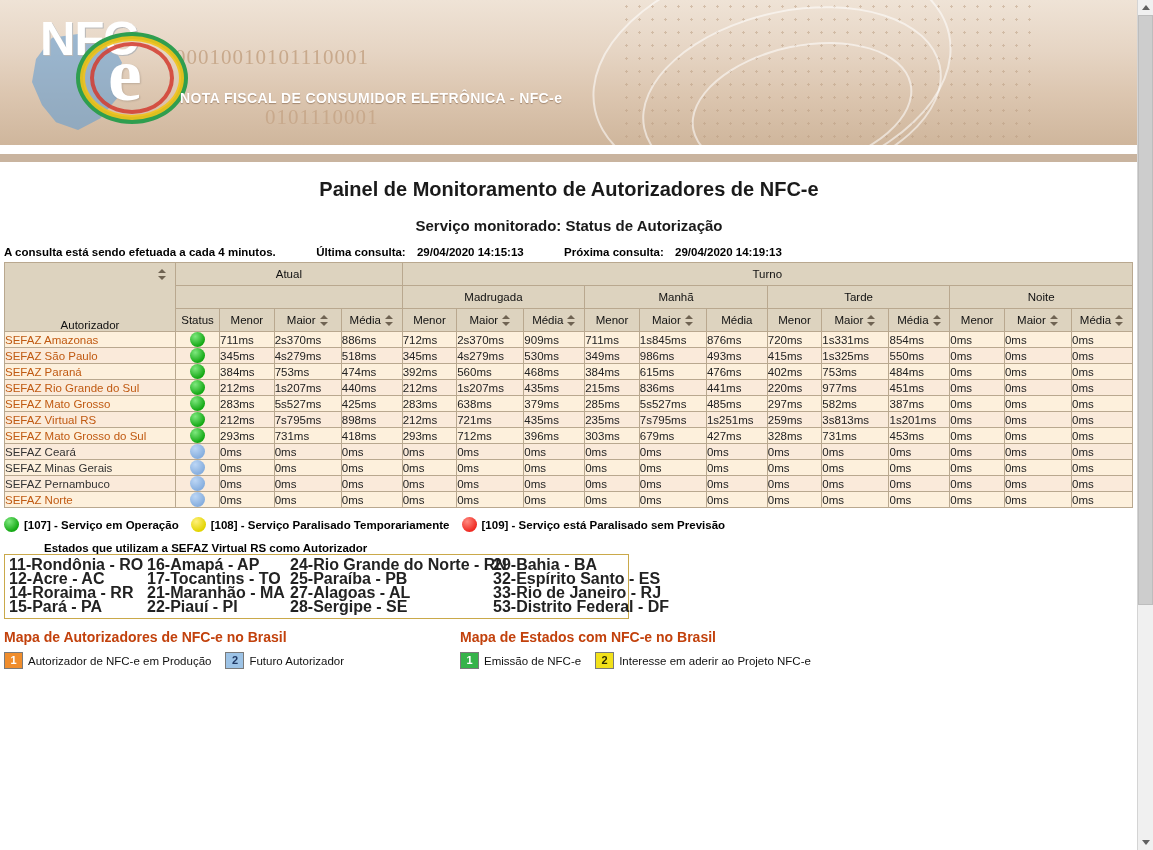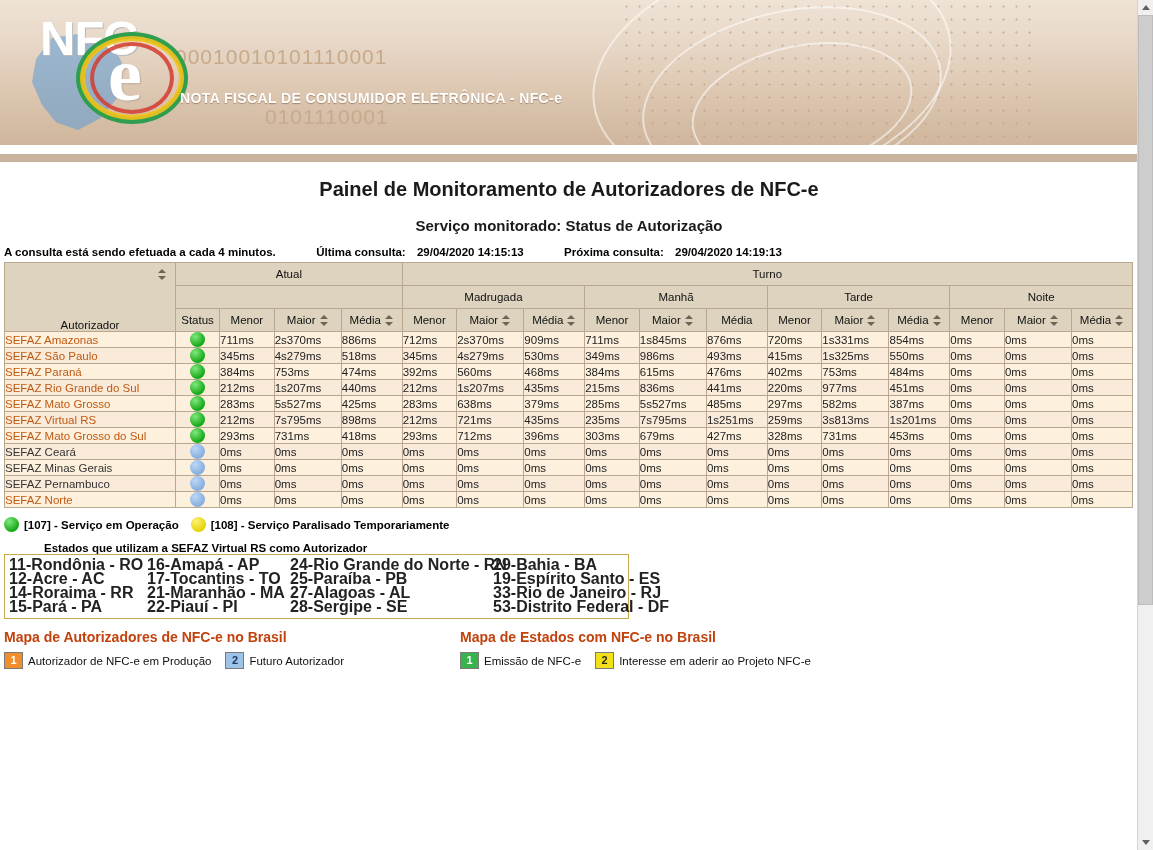--- a/index.html
+++ b/index.html
@@ -2,21 +2,21 @@
 <html><head>
 <meta charset="utf-8">
 <style>
   html,body{margin:0;padding:0;background:#ffffff;font-family:"Liberation Sans",sans-serif;}
   body{width:1153px;height:850px;overflow:hidden;position:relative;}
   .page{width:1138px;height:850px;position:relative;overflow:hidden;background:#fff;}
 
   
   .banner{position:relative;width:1138px;height:145px;overflow:hidden;
     background:linear-gradient(to bottom,#efe3d6 0%,#e6d5c4 35%,#dcc6b0 65%,#cfb69c 100%);}
-  .banner .binary{position:absolute;color:#c8a98c;font-family:Liberation Sans, sans-serif;
+  .banner .binary{position:absolute;color:#c8a98c;font-family:Liberation Serif, serif;
     font-size:21px;letter-spacing:1px;white-space:nowrap;}
   .b1{left:175px;top:45px;}
   .b2{left:265px;top:105px;}
   .ellipse{position:absolute;border:2px solid rgba(255,255,255,.55);border-radius:50%;}
   .e1{left:590px;top:-40px;width:360px;height:220px;transform:rotate(-12deg);}
   .e2{left:640px;top:10px;width:300px;height:170px;transform:rotate(-12deg);}
   .e3{left:690px;top:45px;width:220px;height:120px;transform:rotate(-12deg);}
   .dotgrid{position:absolute;left:620px;top:0px;width:420px;height:145px;opacity:.5;
     background-image:radial-gradient(#b99b7f 1.3px, transparent 1.4px);
     background-size:13px 13px;}
@@ -424,20 +424,24 @@
 
   <div class="legend" id="status-legend">
       <span class="item">
         <span class="dot green"></span>
         <span>[107] - Serviço em Operação</span>
       </span>
       <span class="item">
         <span class="dot yellow"></span>
         <span>[108] - Serviço Paralisado Temporariamente</span>
       </span>
+      <span class="item">
+        <span class="dot red"></span>
+        <span>[109] - Serviço está Paralisado sem Previsão</span>
+      </span>
     </div>
 
   <div class="vrs-title">Estados que utilizam a SEFAZ Virtual RS como Autorizador</div>
   <div class="vrs-box">
     <div class="vrs-col c1">
       <div>11-Rondônia - RO</div>
       <div>12-Acre - AC</div>
       <div>14-Roraima - RR</div>
       <div>15-Pará - PA</div>
     </div>
@@ -448,21 +452,21 @@
       <div>22-Piauí - PI</div>
     </div>
     <div class="vrs-col c3">
       <div>24-Rio Grande do Norte - RN</div>
       <div>25-Paraíba - PB</div>
       <div>27-Alagoas - AL</div>
       <div>28-Sergipe - SE</div>
     </div>
     <div class="vrs-col c4">
       <div>29-Bahia - BA</div>
-      <div>19-Espírito Santo - ES</div>
+      <div>32-Espírito Santo - ES</div>
       <div>33-Rio de Janeiro - RJ</div>
       <div>53-Distrito Federal - DF</div>
     </div>
   </div>
 
   <div class="maps">
     <div class="mapcol">
       <div class="map-title">Mapa de Autorizadores de NFC-e no Brasil</div>
       <div class="map-leg">
         <span class="sq orange">1</span>

